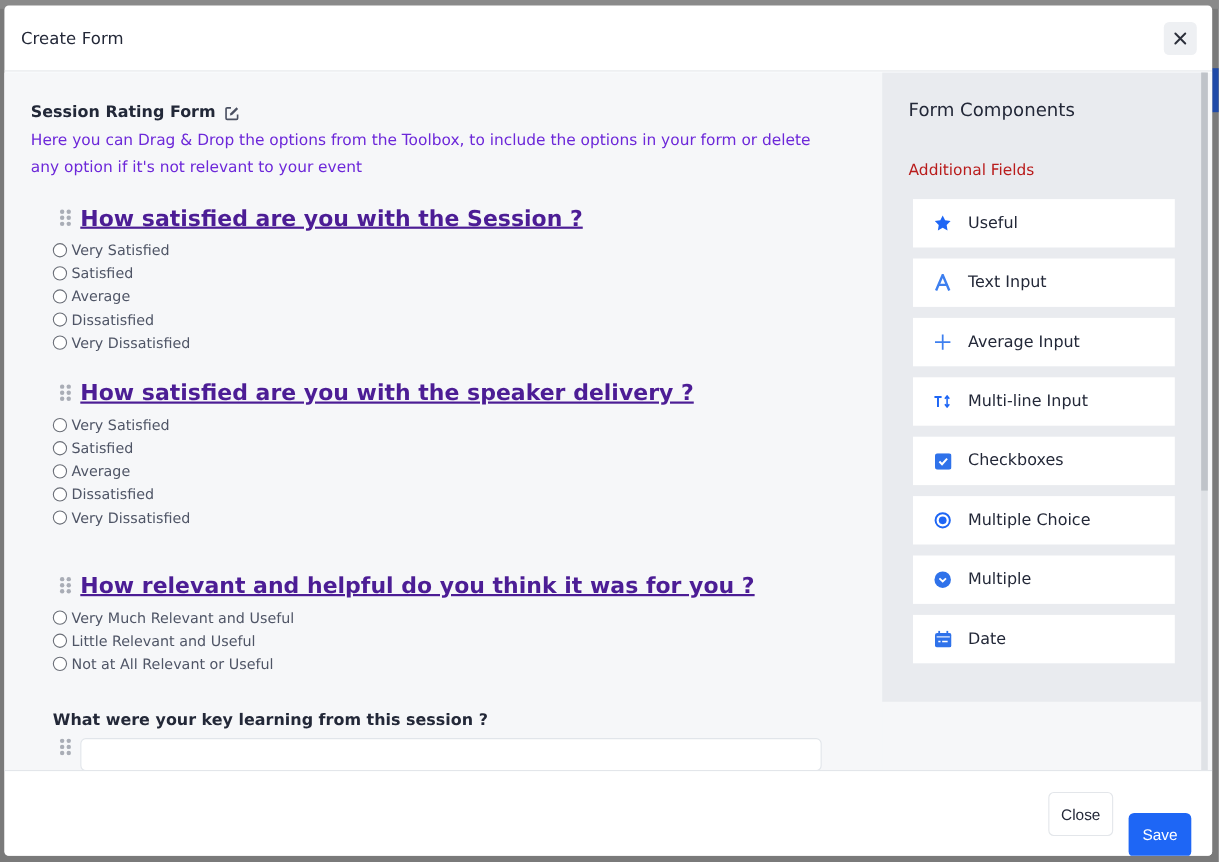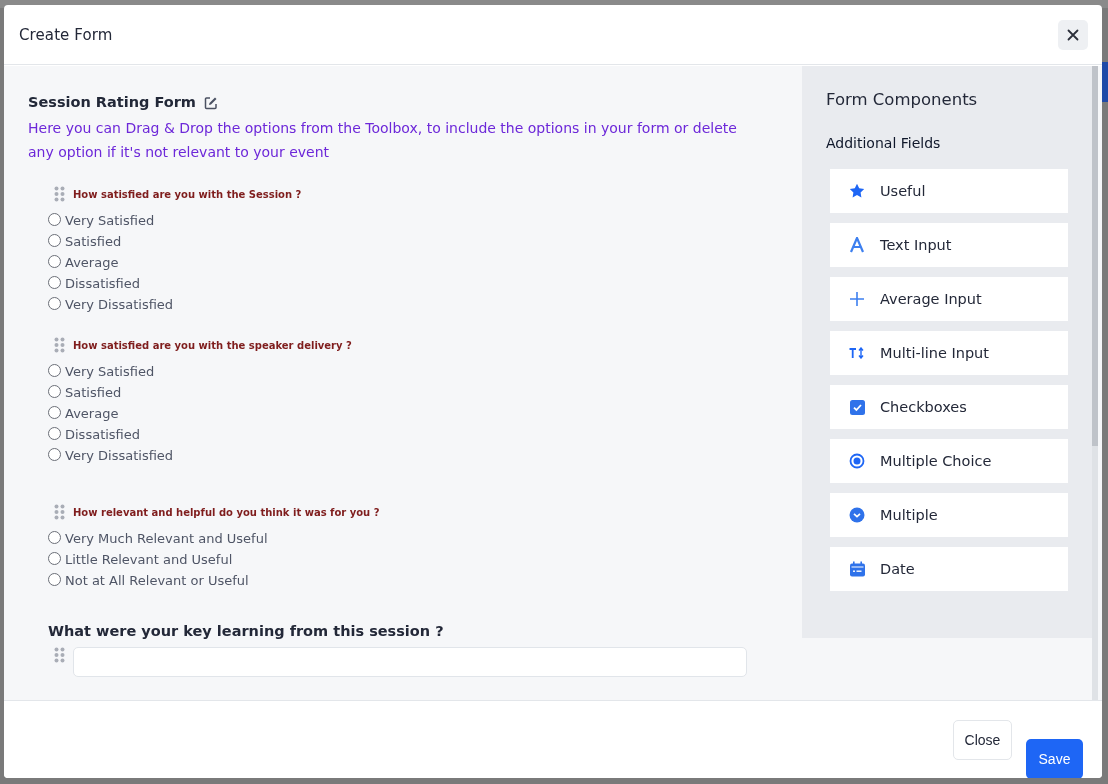--- a/index.html
+++ b/index.html
@@ -44,41 +44,41 @@
   .form-title-row { display: flex; align-items: center; gap: 8px; }
   .form-title { font-size: 14.5px; font-weight: 600; color: #222838; }
   .edit-icon { width: 14px; height: 14px; display: inline-block; cursor: pointer; }
   .form-desc {
     margin-top: 6px; font-size: 14px; line-height: 24px; color: #6d28d9;
     width: 720px;
   }
   .question { margin-top: 22px; padding-left: 20px; }
   .q-head { display: flex; align-items: center; gap: 8px; margin-left: 6px; }
   .drag-icon { width: 11px; height: 16px; display: inline-block; cursor: grab; }
-  .q-label { font-size: 10px; font-weight: 600; color: #7f1d1d; }
+  .q-label { font-size: 20px; font-weight: 600; color: #4c1d95; text-decoration: underline; }
   .options { margin-top: 8px; }
   .opt { display: flex; align-items: center; height: 21px; gap: 4px; }
   .radio {
     width: 13px; height: 13px; border-radius: 50%; border: 1px solid #6b6f78;
     background: #fff; cursor: pointer; margin-top: -3px;
   }
   .opt-label { font-size: 13px; color: #4f5566; }
   .q-text-label { font-size: 14.5px; font-weight: 600; color: #232838; margin-top: 32px; padding-left: 20px; }
   .q-text-row { display: flex; align-items: flex-start; gap: 8px; margin-top: 8px; padding-left: 26px; }
   .text-input-box {
     width: 674px; height: 30px; background: #fff; border: 1px solid #e1e5ea; border-radius: 5px;
   }
   .sidebar {
     width: 296px; background: #f6f7f9; position: relative;
   }
   .sidebar-inner {
     background: #e9ebef; width: 294px; height: 572px; padding: 24px 0 0 24px;
   }
   .sidebar-title { font-size: 16.5px; font-weight: 500; color: #232838; }
-  .sidebar-sub { font-size: 14px; color: #0f172a; margin-top: 26px; }
+  .sidebar-sub { font-size: 14px; color: #b91c1c; margin-top: 38px; }
   .comp-list { margin-top: 18px; }
   .comp {
     width: 238px; height: 44px; background: #fff; margin-left: 4px; margin-bottom: 10px;
     display: flex; align-items: center; padding-left: 18px; gap: 14px; cursor: grab;
   }
   .comp-icon { width: 18px; height: 18px; display: flex; align-items: center; justify-content: center; }
   .comp-label { font-size: 14.5px; color: #232838; font-weight: 500; }
   .scrollbar {
     position: absolute; right: 0; top: 0; width: 6px; height: 100%; background: #dfe2e6;
   }

